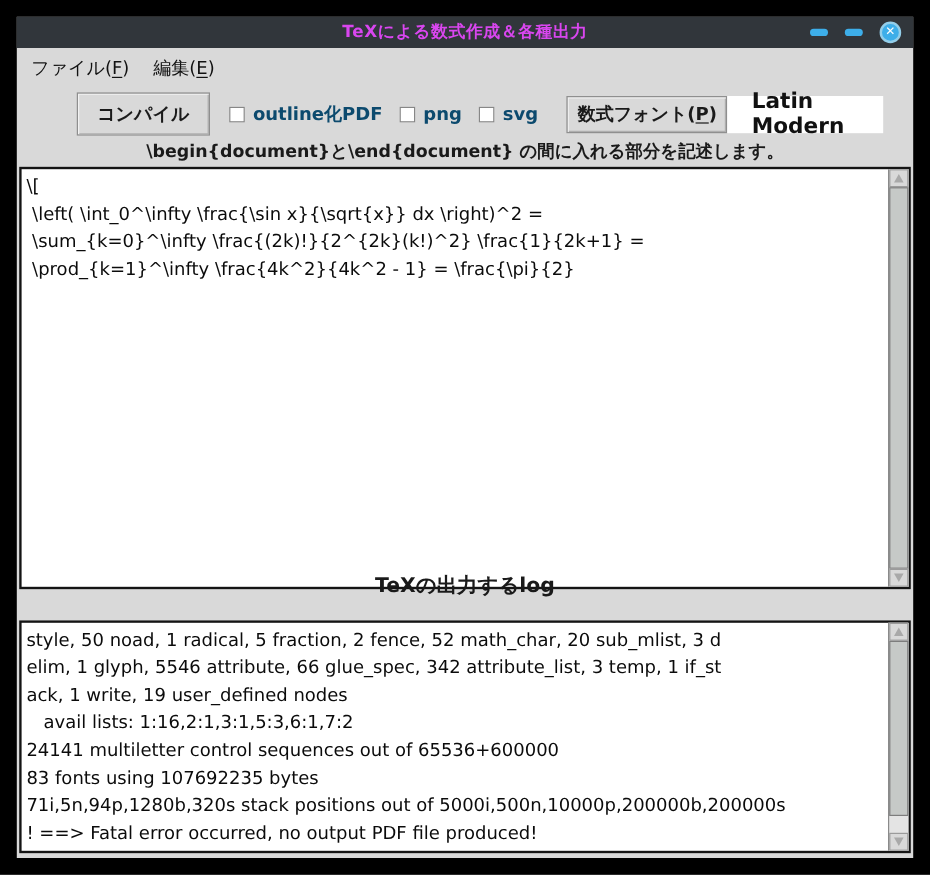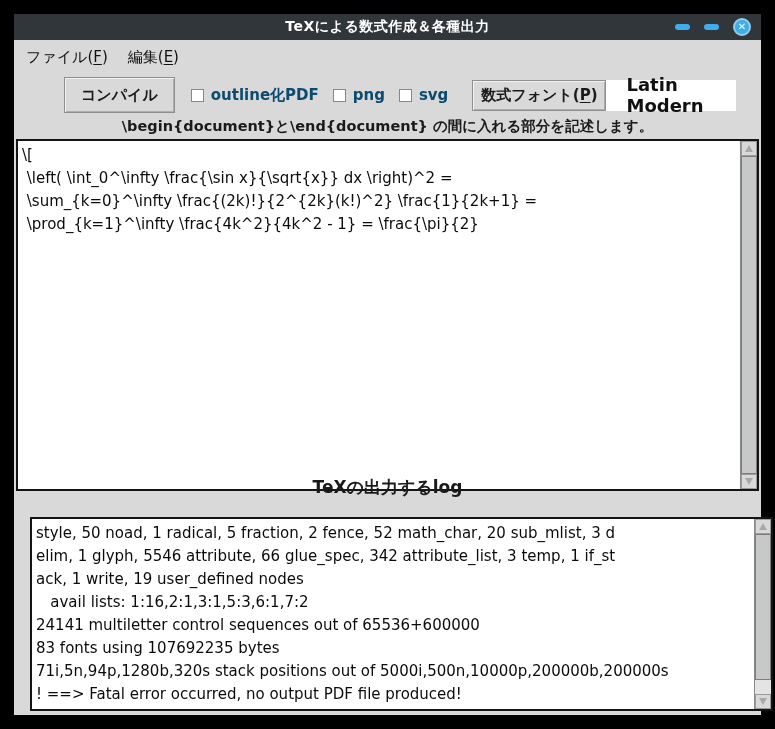--- a/index.html
+++ b/index.html
@@ -14,21 +14,21 @@
     position:absolute; left:14px; top:14px; width:747px; height:701px;
     background:#d9d9d9;
   }
   
   .titlebar {
     position:absolute; left:0; top:0; width:100%; height:26px;
     background:#31363b;
     display:flex; align-items:center; justify-content:center;
   }
   .title-text {
-    color:#ffffff; font-size:14px; font-weight:bold; letter-spacing:0.5px;
+    color:#d946ef; font-size:14px; font-weight:bold; letter-spacing:0.5px;
   }
   .win-controls {
     position:absolute; right:10px; top:0; height:26px;
     display:flex; align-items:center; gap:14px;
   }
   .ctrl-bar {
     width:15px; height:6px; border-radius:3px; background:#3daee9;
     cursor:pointer;
   }
   .ctrl-close {
@@ -74,21 +74,21 @@
   .doc-hint {
     position:absolute; left:0; top:103px; width:100%; height:22px;
     text-align:center; font-size:14.5px; font-weight:bold; color:#1a1a1a;
   }
   
   .pane {
     position:absolute; left:2px; width:743px;
     background:#ffffff; border:2px solid #141414;
   }
   .editor-pane { top:125px; height:352px; }
-  .log-pane { top:503px; height:194px;margin-left:14px; }
+  .log-pane { top:503px; height:194px; }
   .pane-content {
     position:absolute; left:0; top:0; right:17px; bottom:0;
     padding:3px 0 0 4px; overflow:hidden;
   }
   .code-line, .log-line {
     white-space:pre; font-size:15px; line-height:23px; color:#0b0b0b;
     font-family:"DejaVu Sans", sans-serif;
   }
   
   .log-label {

